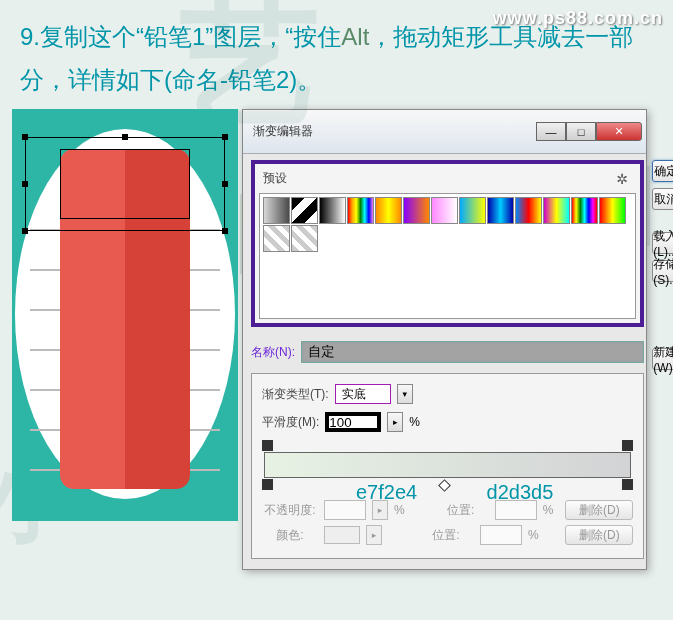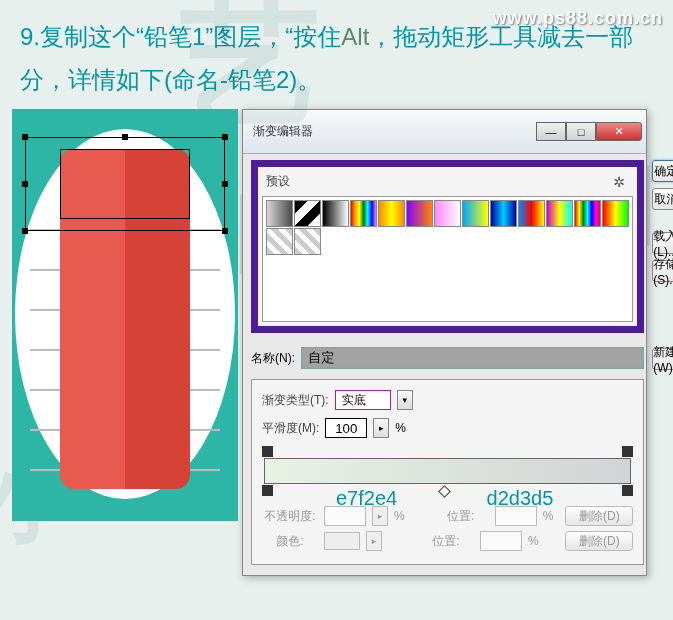--- a/index.html
+++ b/index.html
@@ -21,35 +21,35 @@
 .sel.i{width:130px;height:70px;left:48px;top:40px}
 .hd{position:absolute;width:6px;height:6px;background:#000}
 .dialog{width:405px;background:#e8e8e8;border:1px solid #888;box-shadow:2px 2px 8px rgba(0,0,0,.3);font-size:12px}
 .titlebar{height:44px;background:linear-gradient(#f8f8f8,#dde5ee);display:flex;align-items:center;padding:0 4px 0 10px;border-bottom:1px solid #aaa}
 .titlebar .t{flex:1;color:#333}
 .wbtns{display:flex;gap:0}
 .wbtn{width:30px;height:19px;border:1px solid #666;display:flex;align-items:center;justify-content:center;font-size:11px;background:linear-gradient(#f0f0f0,#d0d0d0)}
 .wbtn.close{background:linear-gradient(#e88,#c33);color:#fff;width:46px;border-radius:0 3px 3px 0}
 .dbody{display:flex;padding:6px 8px 10px 8px;gap:8px}
 .left{flex:1}
-.presets{border:7px solid #4c1d95;background:#f4f4f4;padding:4px}
+.presets{border:4px solid #4c1d95;background:#f4f4f4;padding:4px}
 .phead{display:flex;align-items:center;padding:2px 4px 6px 4px}
 .phead .l{flex:1;color:#444}
 .gear{width:16px;height:16px;color:#555;cursor:pointer;font-size:14px}
 .swatches{background:#fff;border:1px solid #999;padding:3px;height:126px;display:flex;flex-wrap:wrap;align-content:flex-start;gap:1px;overflow:hidden}
 .sw{width:27px;height:27px;border:1px solid #888}
 .namerow{display:flex;align-items:center;margin-top:14px;gap:6px}
-.namerow label{color:#000000}
+.namerow label{color:#6d28d9}
 .namerow input{flex:1;height:22px;border:1px solid #7a9;background:#a3a3a3;padding:0 6px;box-shadow:inset 0 0 3px rgba(100,150,200,.4)}
 .gradpanel{border:1px solid #999;background:#f4f4f4;margin-top:10px;padding:10px 10px 8px 10px}
 .gprow{display:flex;align-items:center;gap:6px;margin-bottom:8px}
 .gprow label{color:#444}
 .gprow .sel-box{border:1px solid #a21caf;background:#fff;height:20px;padding:0 6px;display:flex;align-items:center;min-width:56px}
 .gprow .dropbtn{width:16px;height:20px;border:1px solid #888;background:linear-gradient(#f8f8f8,#ddd);display:flex;align-items:center;justify-content:center;font-size:9px}
-.gprow input{width:42px;height:20px;border:1px solid #000000;text-align:center}
+.gprow input{width:56px;height:20px;border:4px solid #000000;}
 .gradbar-wrap{margin:6px 0 10px 0;position:relative;padding:12px 2px}
 .gradbar{height:26px;border:1px solid #666;background:linear-gradient(to right,#e7f2e4,#d2d3d5)}
 .stop{position:absolute;width:11px;height:11px;border:1px solid #333}
 .stop.top{top:0;background:#333}
 .stop.bot{bottom:0;background:#333}
 .stop.mid{bottom:0;width:9px;height:9px;background:#fff;transform:rotate(45deg)}
 .swlabel{color:#444;margin-bottom:4px}
 .stoprow{display:flex;align-items:center;gap:6px;margin-bottom:5px;color:#999}
 .stoprow .lab{width:56px;text-align:center}
 .stoprow input{width:42px;height:20px;border:1px solid #bbb;background:#fafafa}
@@ -153,21 +153,21 @@
           </div>
           <div class="gradbar-wrap">
             <div class="stop top" style="left:0"></div>
             <div class="stop top" style="right:0"></div>
             <div class="gradbar"></div>
             <div class="stop bot" style="left:0"></div>
             <div class="stop mid" style="left:48%"></div>
             <div class="stop bot" style="right:0"></div>
           </div>
 
-          <div class="hexlabel" style="left:84px;bottom:54px">e7f2e4</div>
+          <div class="hexlabel" style="left:104px;bottom:54px">e7f2e4</div>
           <div class="hexlabel" style="right:90px;bottom:54px">d2d3d5</div>
 
           <div class="stoprow">
             <span class="lab">不透明度:</span>
             <input disabled="" style="">
             <div class="mini">▸</div>
             <span>%</span>
             <span style="width:16px"></span>
             <span class="lab">位置:</span>
             <input disabled="" style="">

